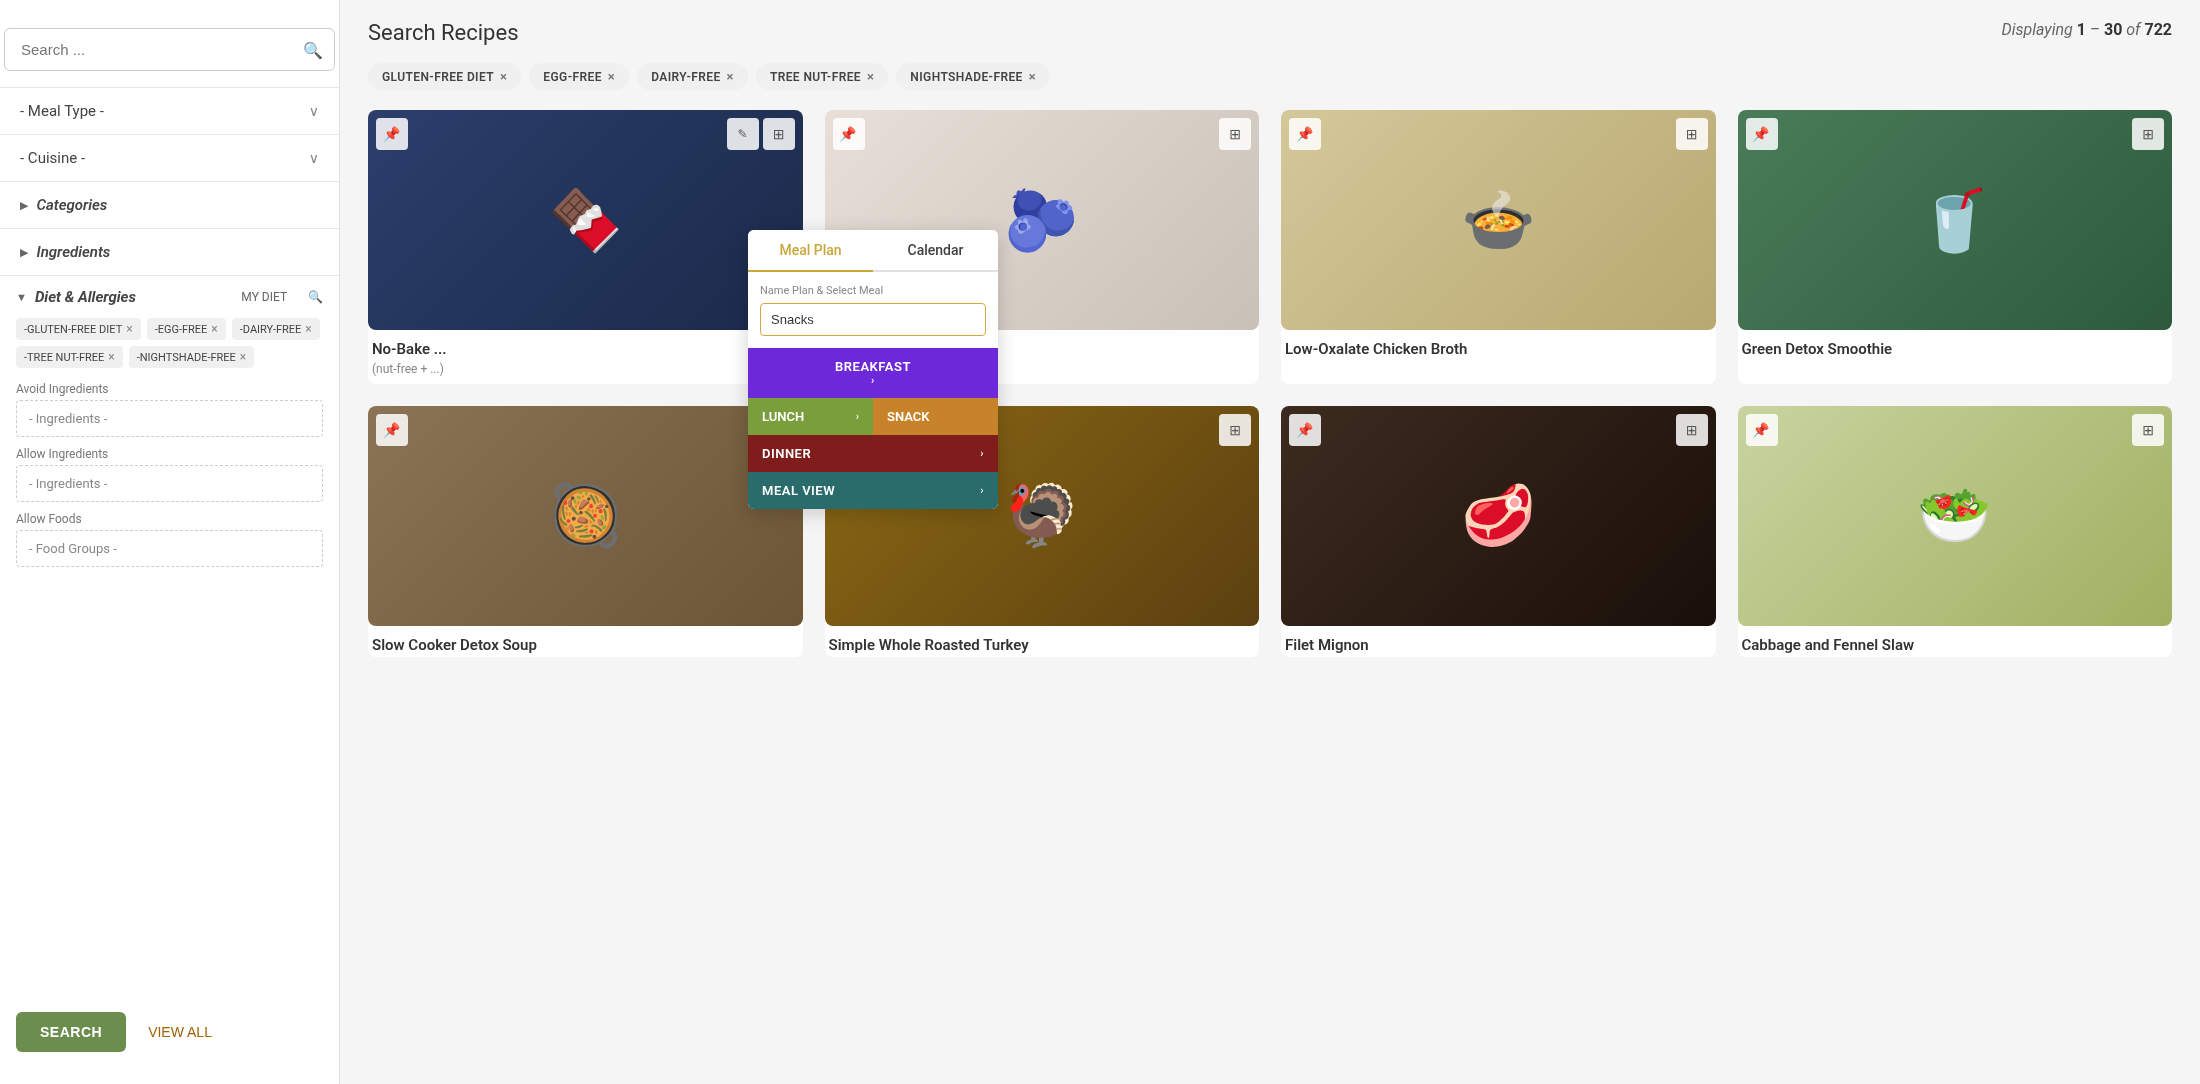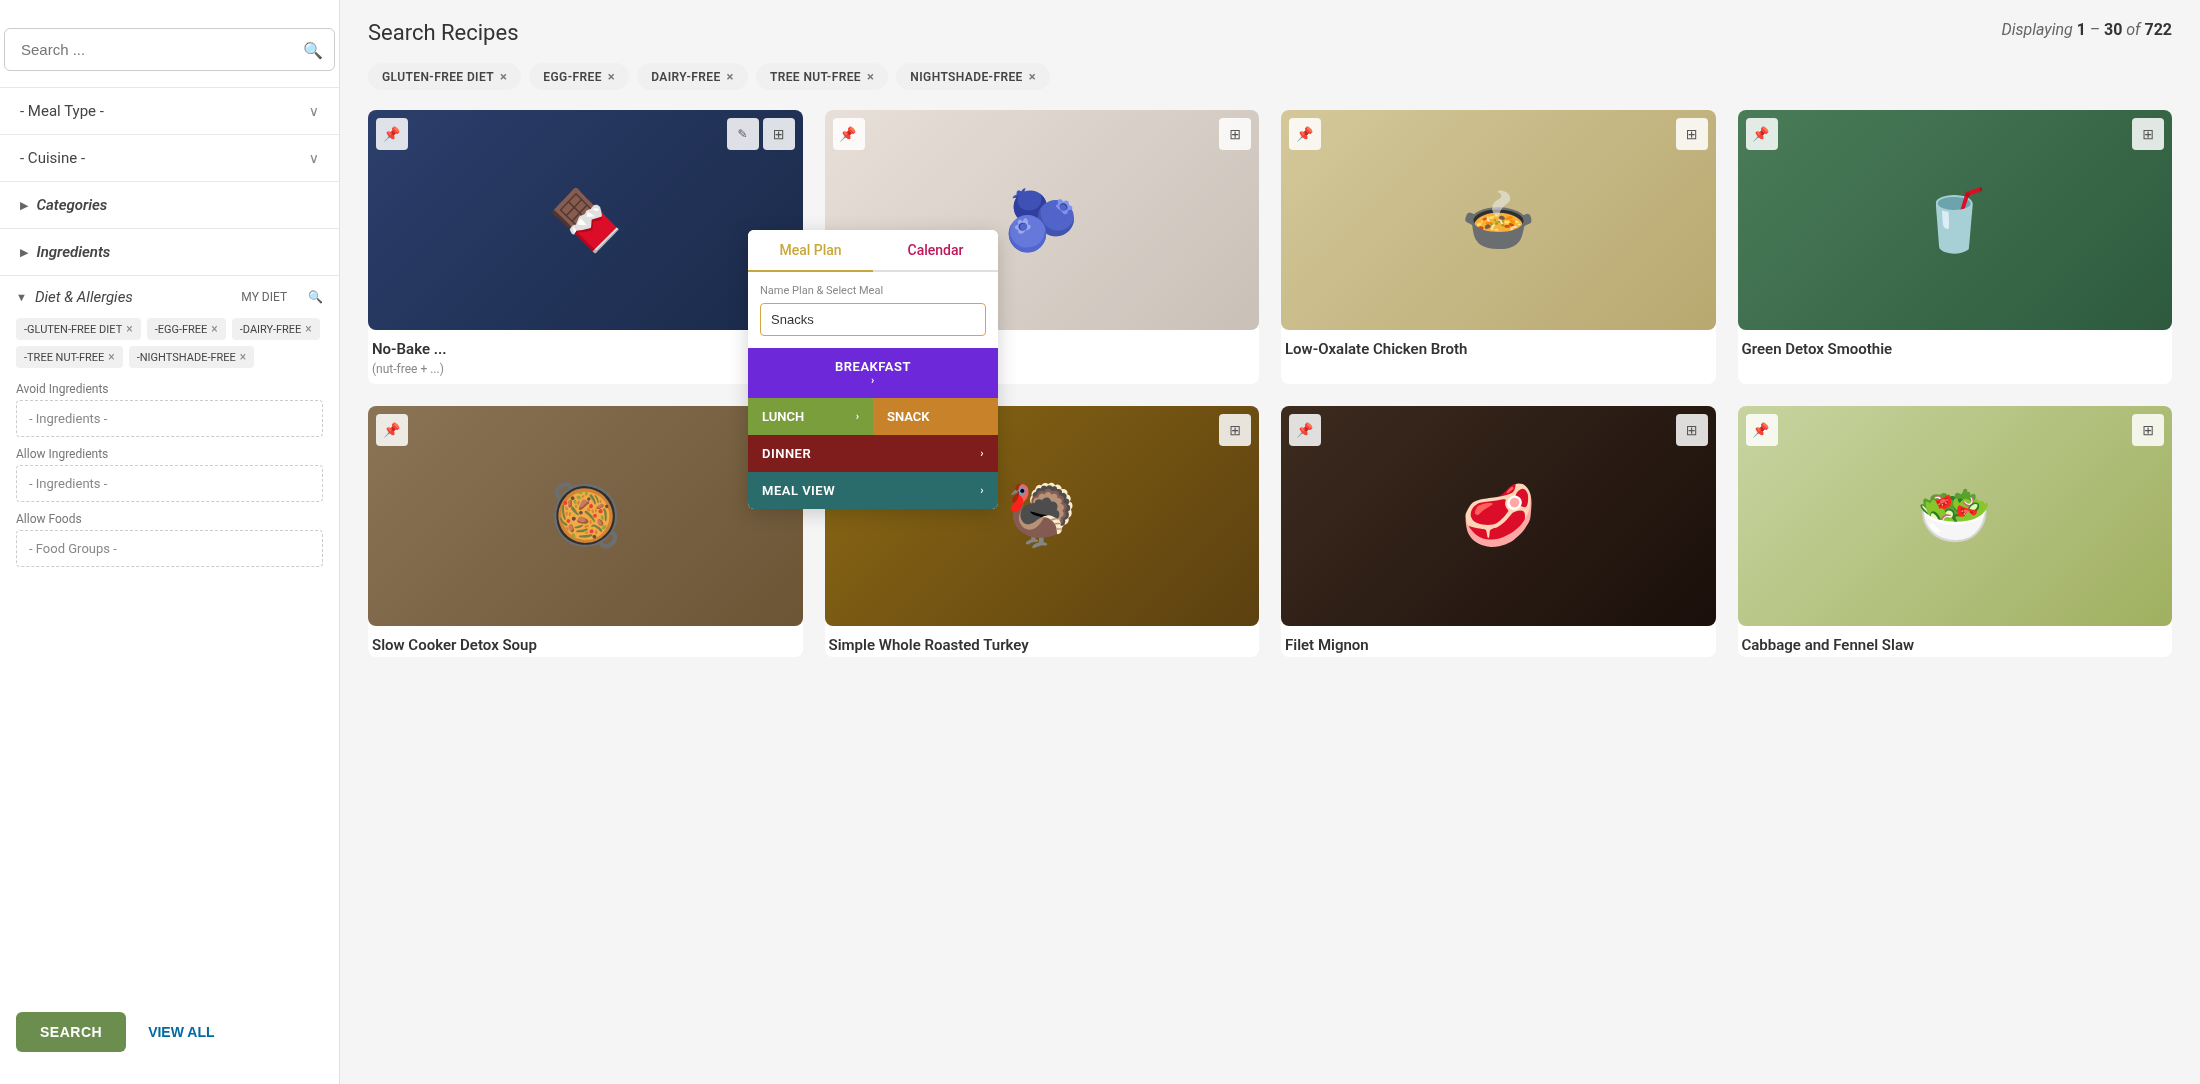--- a/index.html
+++ b/index.html
@@ -141,25 +141,24 @@
       border-radius: 6px;
       padding: 12px 24px;
       font-size: 14px;
       font-weight: 600;
       cursor: pointer;
       letter-spacing: 0.5px;
     }
     .btn-view-all {
       background: transparent;
       border: none;
-      color: #0369a1;
+      color: #a16207;
       font-size: 14px;
       cursor: pointer;
       padding: 12px 8px;
-      font-weight: bold;
     }
 
     
     .main-content {
       flex: 1;
       padding: 20px 28px;
       overflow-y: auto;
     }
 
     .main-header {
@@ -296,21 +295,21 @@
       display: flex;
       border-bottom: 2px solid #e0e0e0;
       background: #fff;
     }
     .popup-tab {
       flex: 1;
       padding: 12px 8px;
       text-align: center;
       font-size: 14px;
       font-weight: 500;
-      color: #be185d;
+      color: #404040;
       cursor: pointer;
     }
     .popup-tab.active {
       color: #c8a83c;
       border-bottom: 2px solid #c8a83c;
       margin-bottom: -2px;
     }
     .popup-body {
       padding: 12px;
     }
@@ -408,21 +407,21 @@
         <span style="font-size:11px;color:#666;">▶</span>
         <span style="font-style:italic;font-weight:600;">Ingredients</span>
       </span>
     </div>
   </div>
 
   <div class="diet-section">
     <div class="diet-section-header">
       <div class="diet-title">
         <span style="font-size:11px;color:#666;">▼</span>
-        <span style="font-style:italic;font-weight:400;">Diet &amp; Allergies</span>
+        <span style="font-style:italic;font-weight:700;">Diet &amp; Allergies</span>
       </div>
       <div class="my-diet-btn">
         <span>MY DIET</span>
         <span>🔍</span>
       </div>
     </div>
 
     <div class="tags-wrap">
       <div class="tag">
         <span>-GLUTEN-FREE DIET</span>

